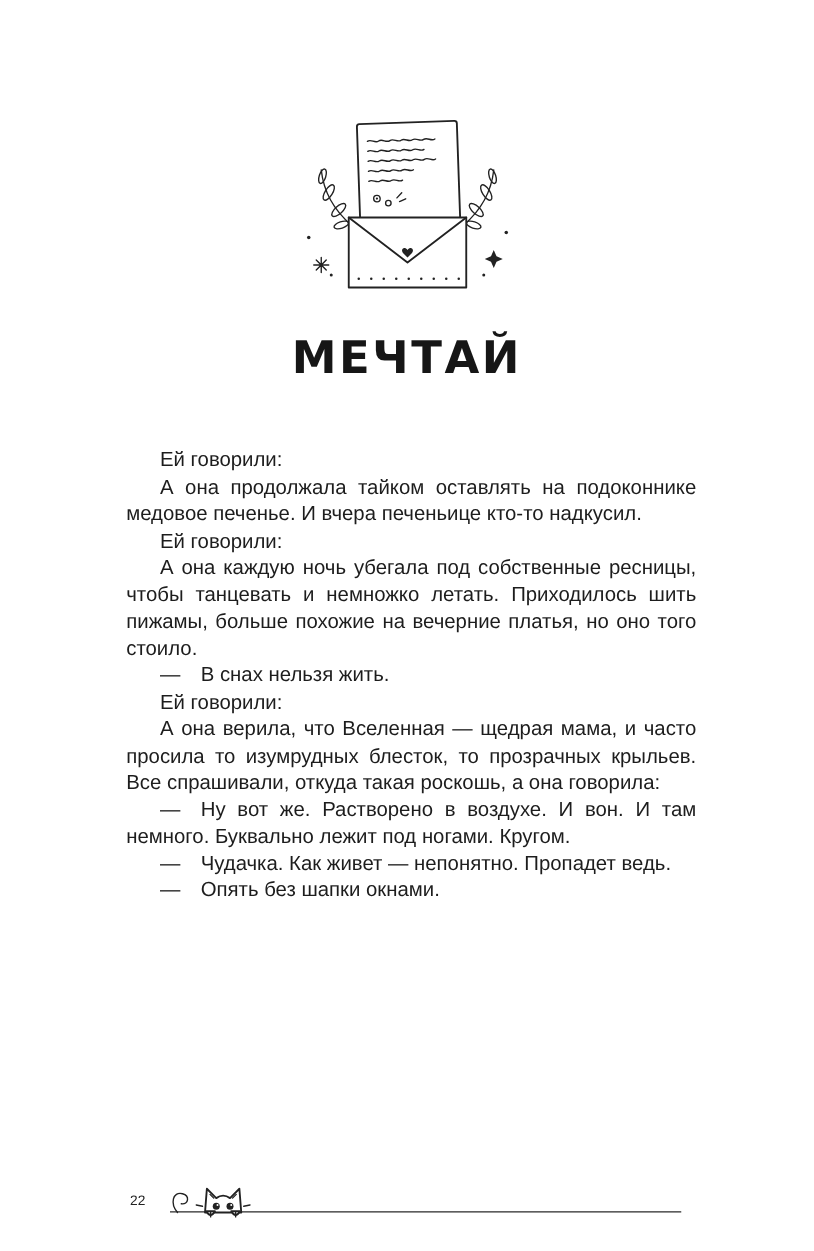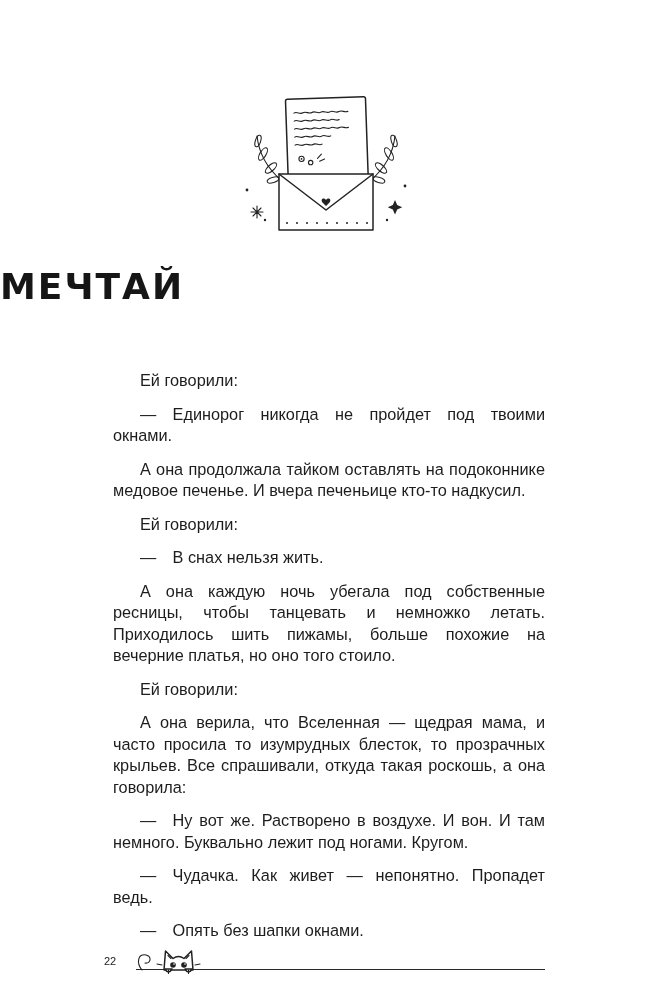--- a/index.html
+++ b/index.html
@@ -15,38 +15,39 @@
   .illustration{
     position:absolute;
     top:88px;left:50%;
     transform:translateX(-50%);
     width:210px;height:170px;
   }
   .illustration svg{display:block;width:100%;height:100%;}
   .chapter-title{
     position:absolute;
     top:266px;left:0;right:0;
+    text-align:center;
     font-size:36px;
     font-weight:800;
     letter-spacing:2px;
     color:#161616;
     font-family:"DejaVu Sans", sans-serif;
   }
   .body-text{
     position:absolute;
     top:358px;
     left:101px;
     width:456px;
     font-size:16.3px;
     line-height:21.5px;
     text-align:justify;
     color:#1d1d1d;
   }
   .body-text p{
-    margin:12px;
+    margin:0;
     text-indent:27px;
   }
   .footer{
     position:absolute;
     left:104px;
     right:100px;
     bottom:22px;
     height:52px;
   }
   .page-number{
@@ -132,25 +133,24 @@
       <circle class="ink-fill" cx="184" cy="98" r="1.4"></circle>
       <circle class="ink-fill" cx="44" cy="132" r="1.2"></circle>
       <circle class="ink-fill" cx="166" cy="132" r="1.2"></circle>
     </svg>
   </div>
 
   <div class="chapter-title">МЕЧТАЙ</div>
 
   <div class="body-text">
       <p>Ей говорили:</p>
-      <p>— Единорог никогда не пройдет под твоими окнами.</p>
       <p>А она продолжала тайком оставлять на подоконнике медовое печенье. И вчера печеньице кто-то надкусил.</p>
       <p>Ей говорили:</p>
+      <p>А она каждую ночь убегала под собственные ресницы, чтобы танцевать и немножко летать. Приходилось шить пижамы, больше похожие на вечерние платья, но оно того стоило.</p>
       <p>— В снах нельзя жить.</p>
-      <p>А она каждую ночь убегала под собственные ресницы, чтобы танцевать и немножко летать. Приходилось шить пижамы, больше похожие на вечерние платья, но оно того стоило.</p>
       <p>Ей говорили:</p>
       <p>А она верила, что Вселенная — щедрая мама, и часто просила то изумрудных блесток, то прозрачных крыльев. Все спрашивали, откуда такая роскошь, а она говорила:</p>
       <p>— Ну вот же. Растворено в воздухе. И вон. И там немного. Буквально лежит под ногами. Кругом.</p>
       <p>— Чудачка. Как живет — непонятно. Пропадет ведь.</p>
       <p>— Опять без шапки окнами.</p>
     </div>
 
   <div class="footer">
     <span class="page-number">22</span>
     <div class="footer-rule"></div>

